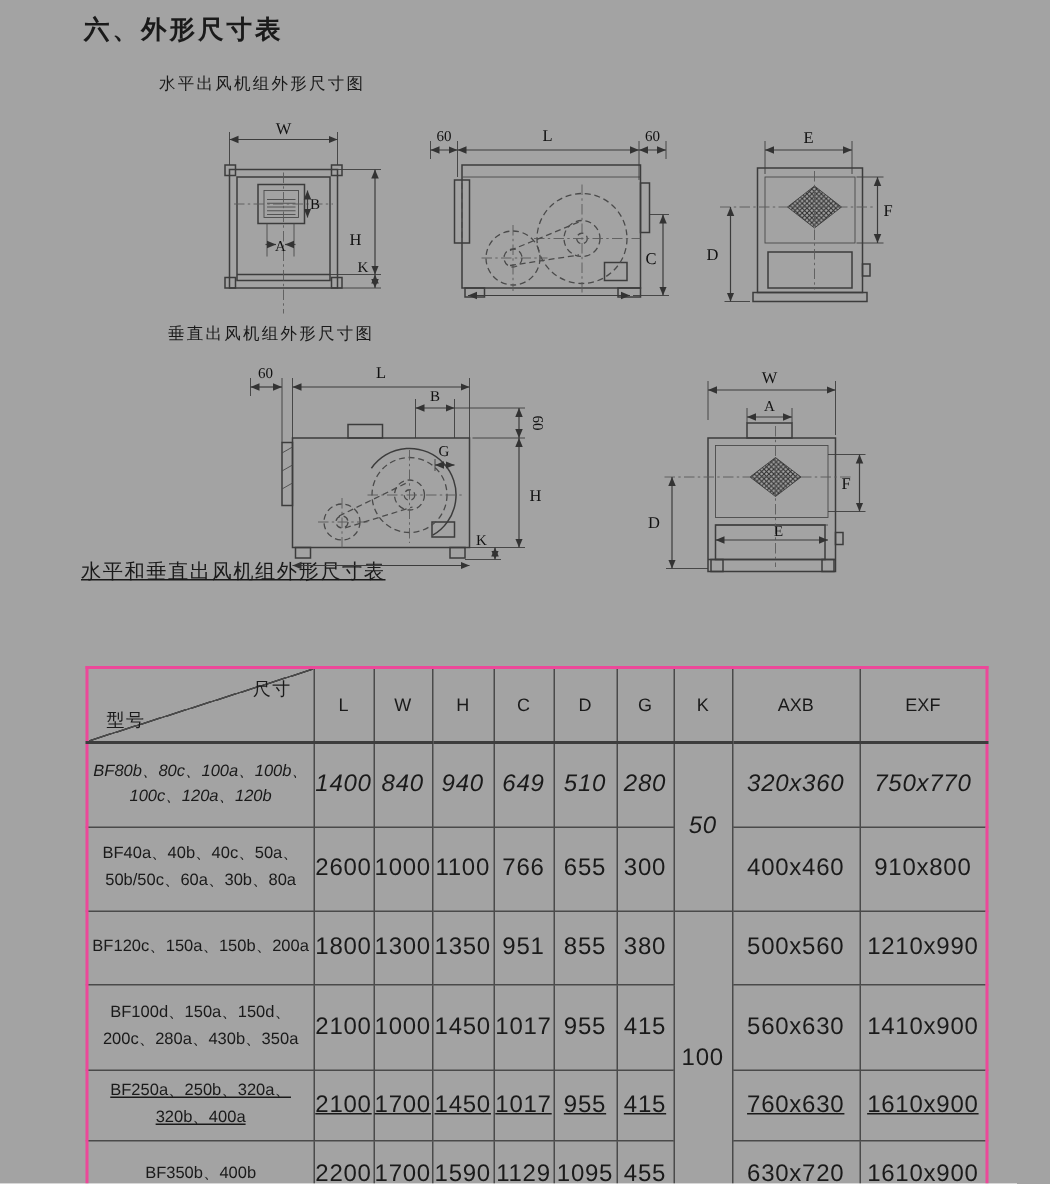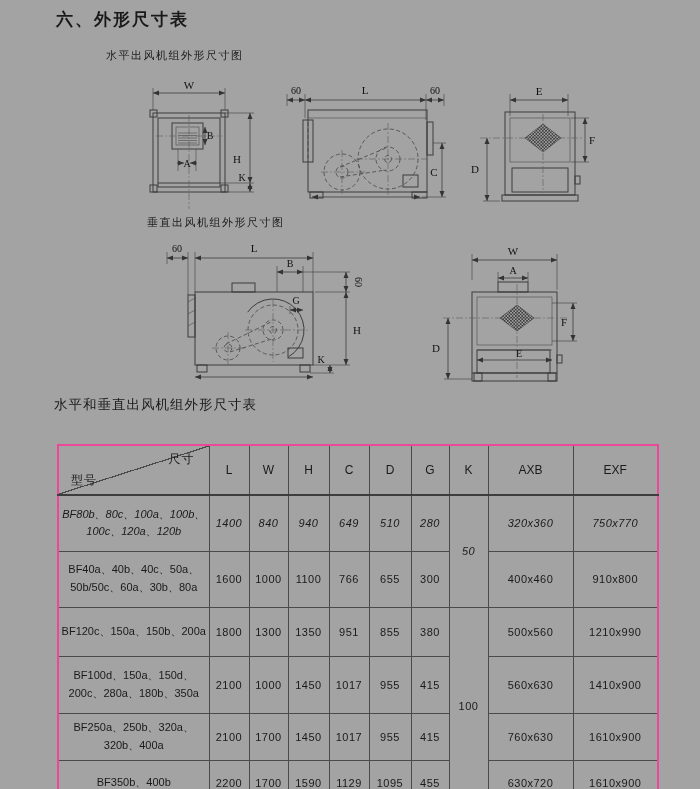--- a/index.html
+++ b/index.html
@@ -2,44 +2,44 @@
 <html><head>
 <meta charset="utf-8">
 <style>
   html,body{margin:0;padding:0;background:#ffffff;}
   .page{position:relative;width:700px;height:789px;background:#a3a3a3;
         font-family:"Liberation Sans",sans-serif;color:#1a1a1a;overflow:hidden;}
   .doc-title{position:absolute;left:56px;top:8px;font-size:17px;font-weight:bold;
         letter-spacing:2px;margin:0;}
   .sub{position:absolute;font-size:11px;letter-spacing:1.5px;}
   #sub-h{left:106px;top:48px;}
-  #sub-v{left:112px;top:215px;margin-left:35px;}
-  #tbl-heading{left:54px;top:396px;font-size:13.5px;letter-spacing:1px;}
+  #sub-v{left:112px;top:215px;}
+  #tbl-heading{left:54px;top:372px;font-size:13.5px;letter-spacing:1px;text-decoration:underline;}
   .drawing{position:absolute;}
 
   
   svg .tl{stroke:#3c3c3c;stroke-width:1;fill:none;}
   svg .tn{stroke:#4a4a4a;stroke-width:.6;fill:none;}
   svg .dash{stroke:#4a4a4a;stroke-width:.85;fill:none;stroke-dasharray:4 2.5;}
   svg .cl{stroke:#5a5a5a;stroke-width:.6;fill:none;stroke-dasharray:7 2.2 1.6 2.2;}
   svg .dim{stroke:#3c3c3c;stroke-width:.8;fill:none;}
   svg .ext{stroke:#3c3c3c;stroke-width:.6;fill:none;}
   svg text{font:11px "Liberation Serif",serif;fill:#111;}
   svg text.s{font-size:10px;}
 
   
   table.dims{position:absolute;left:57px;top:444px;width:600px;border-collapse:collapse;
         table-layout:fixed;border:2px solid #ec4899;}
   table.dims td,table.dims th{border:1px solid #4a4a4a;padding:0;text-align:center;
         vertical-align:middle;font-weight:normal;}
   table.dims thead th{height:48px;font-size:12px;border-bottom:2px solid #3d3d3d;}
   td.model{text-align:left;padding:3px 4px 3px 9px;font-size:11px;line-height:1.6;}
-  td.num{font-size:11px;letter-spacing:.5px;}
+  td.num{font-size:16px;letter-spacing:.5px;}
   tr.r1{height:56px;font-style:italic;} tr.r2{height:56px;} tr.r3{height:49px;}
-  tr.r4{height:57px;} tr.r5{height:47px;} tr.r6{height:46px;}
+  tr.r4{height:57px;} tr.r5{height:47px;text-decoration:underline;} tr.r6{height:46px;}
   th.corner{position:relative;
      background-image:linear-gradient(to bottom right,
         transparent calc(50% - .6px), #4a4a4a calc(50% - .6px),
         #4a4a4a calc(50% + .6px), transparent calc(50% + .6px));}
   th.corner .c-top{position:absolute;top:5px;right:14px;font-size:12px;letter-spacing:1px;}
   th.corner .c-bot{position:absolute;bottom:5px;left:12px;font-size:12px;letter-spacing:1px;}
 </style>
 </head>
 <body>
 
@@ -329,21 +329,21 @@
         <td class="num">940</td>
         <td class="num">649</td>
         <td class="num">510</td>
         <td class="num">280</td>
         <td class="num" rowspan="2">50</td>
         <td class="num">320x360</td>
         <td class="num">750x770</td>
       </tr>
       <tr class="r2">
         <td class="model">BF40a、40b、40c、50a、50b/50c、60a、30b、80a</td>
-        <td class="num">1600</td>
+        <td class="num">2600</td>
         <td class="num">1000</td>
         <td class="num">1100</td>
         <td class="num">766</td>
         <td class="num">655</td>
         <td class="num">300</td>
         <td class="num">400x460</td>
         <td class="num">910x800</td>
       </tr>
       <tr class="r3">
         <td class="model">BF120c、150a、150b、200a</td>
@@ -351,21 +351,21 @@
         <td class="num">1300</td>
         <td class="num">1350</td>
         <td class="num">951</td>
         <td class="num">855</td>
         <td class="num">380</td>
         <td class="num" rowspan="4">100</td>
         <td class="num">500x560</td>
         <td class="num">1210x990</td>
       </tr>
       <tr class="r4">
-        <td class="model">BF100d、150a、150d、200c、280a、180b、350a</td>
+        <td class="model">BF100d、150a、150d、200c、280a、430b、350a</td>
         <td class="num">2100</td>
         <td class="num">1000</td>
         <td class="num">1450</td>
         <td class="num">1017</td>
         <td class="num">955</td>
         <td class="num">415</td>
         <td class="num">560x630</td>
         <td class="num">1410x900</td>
       </tr>
       <tr class="r5">

